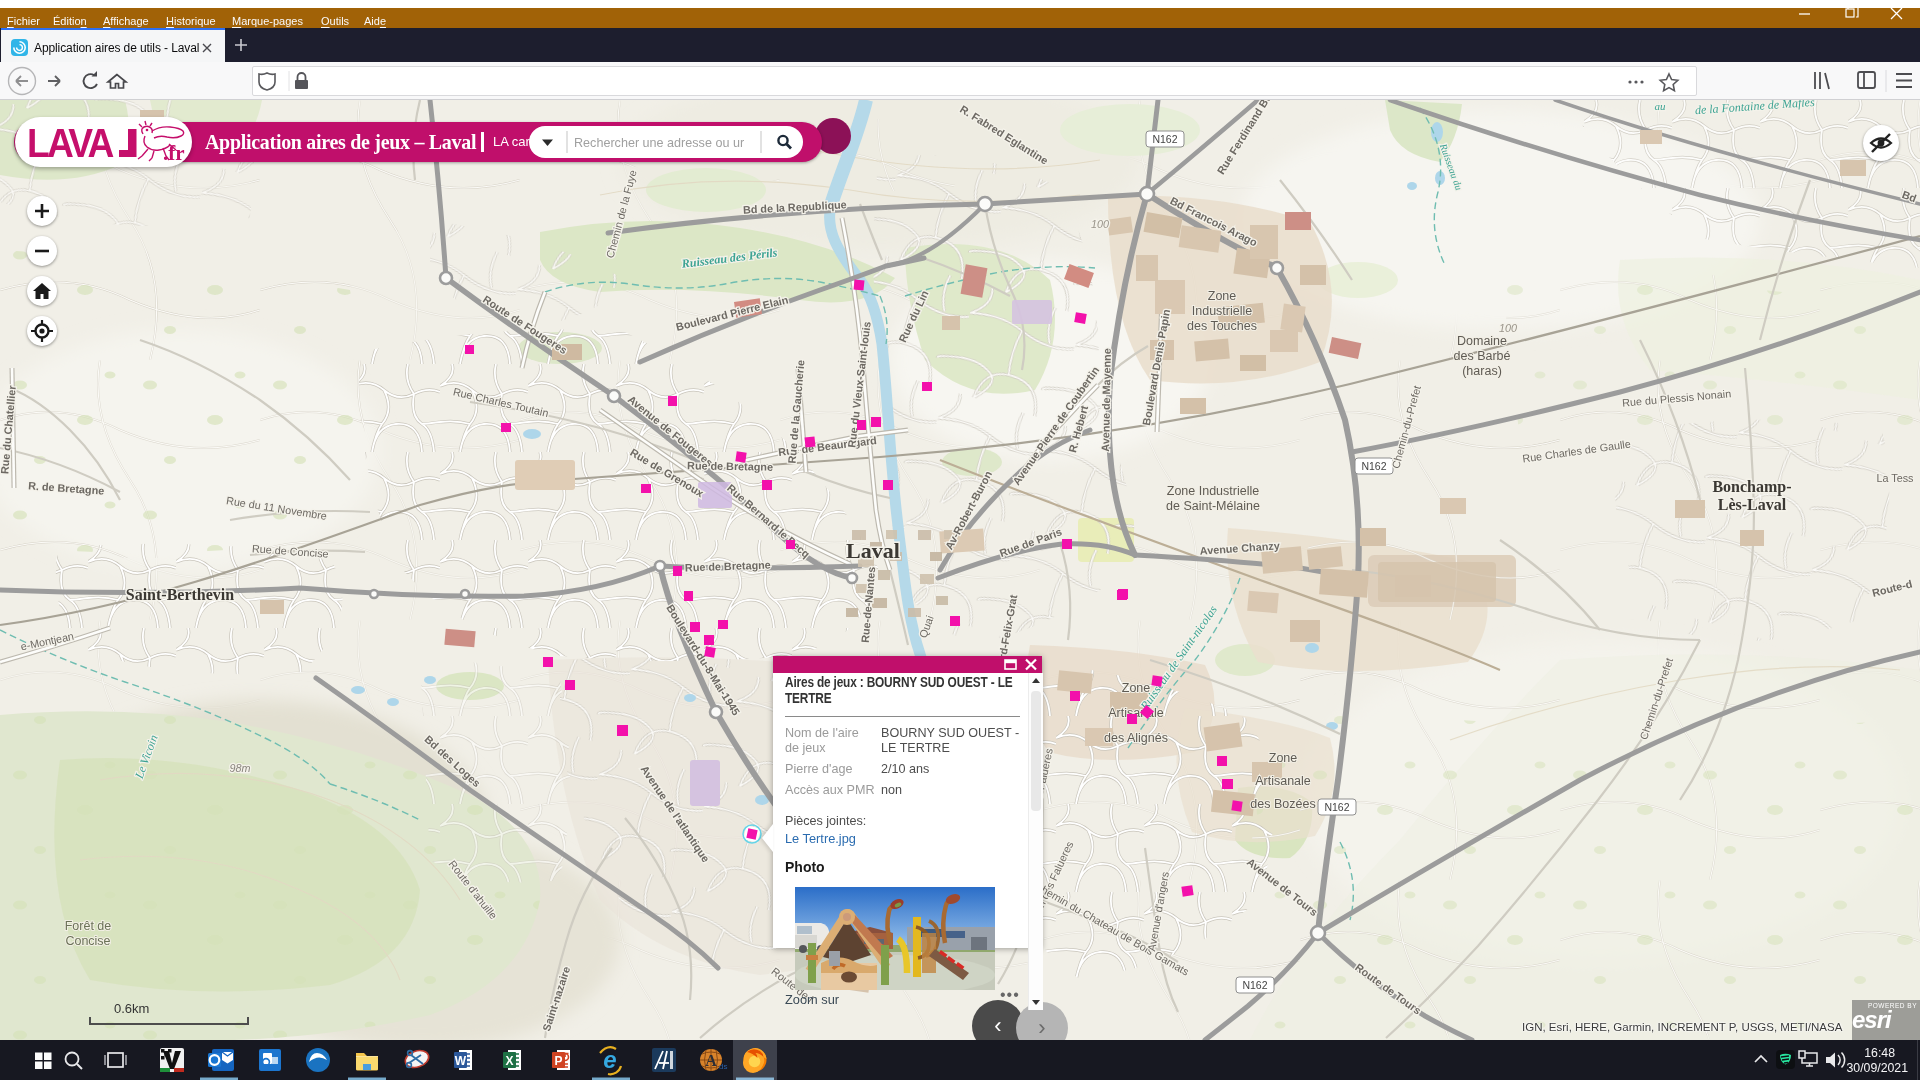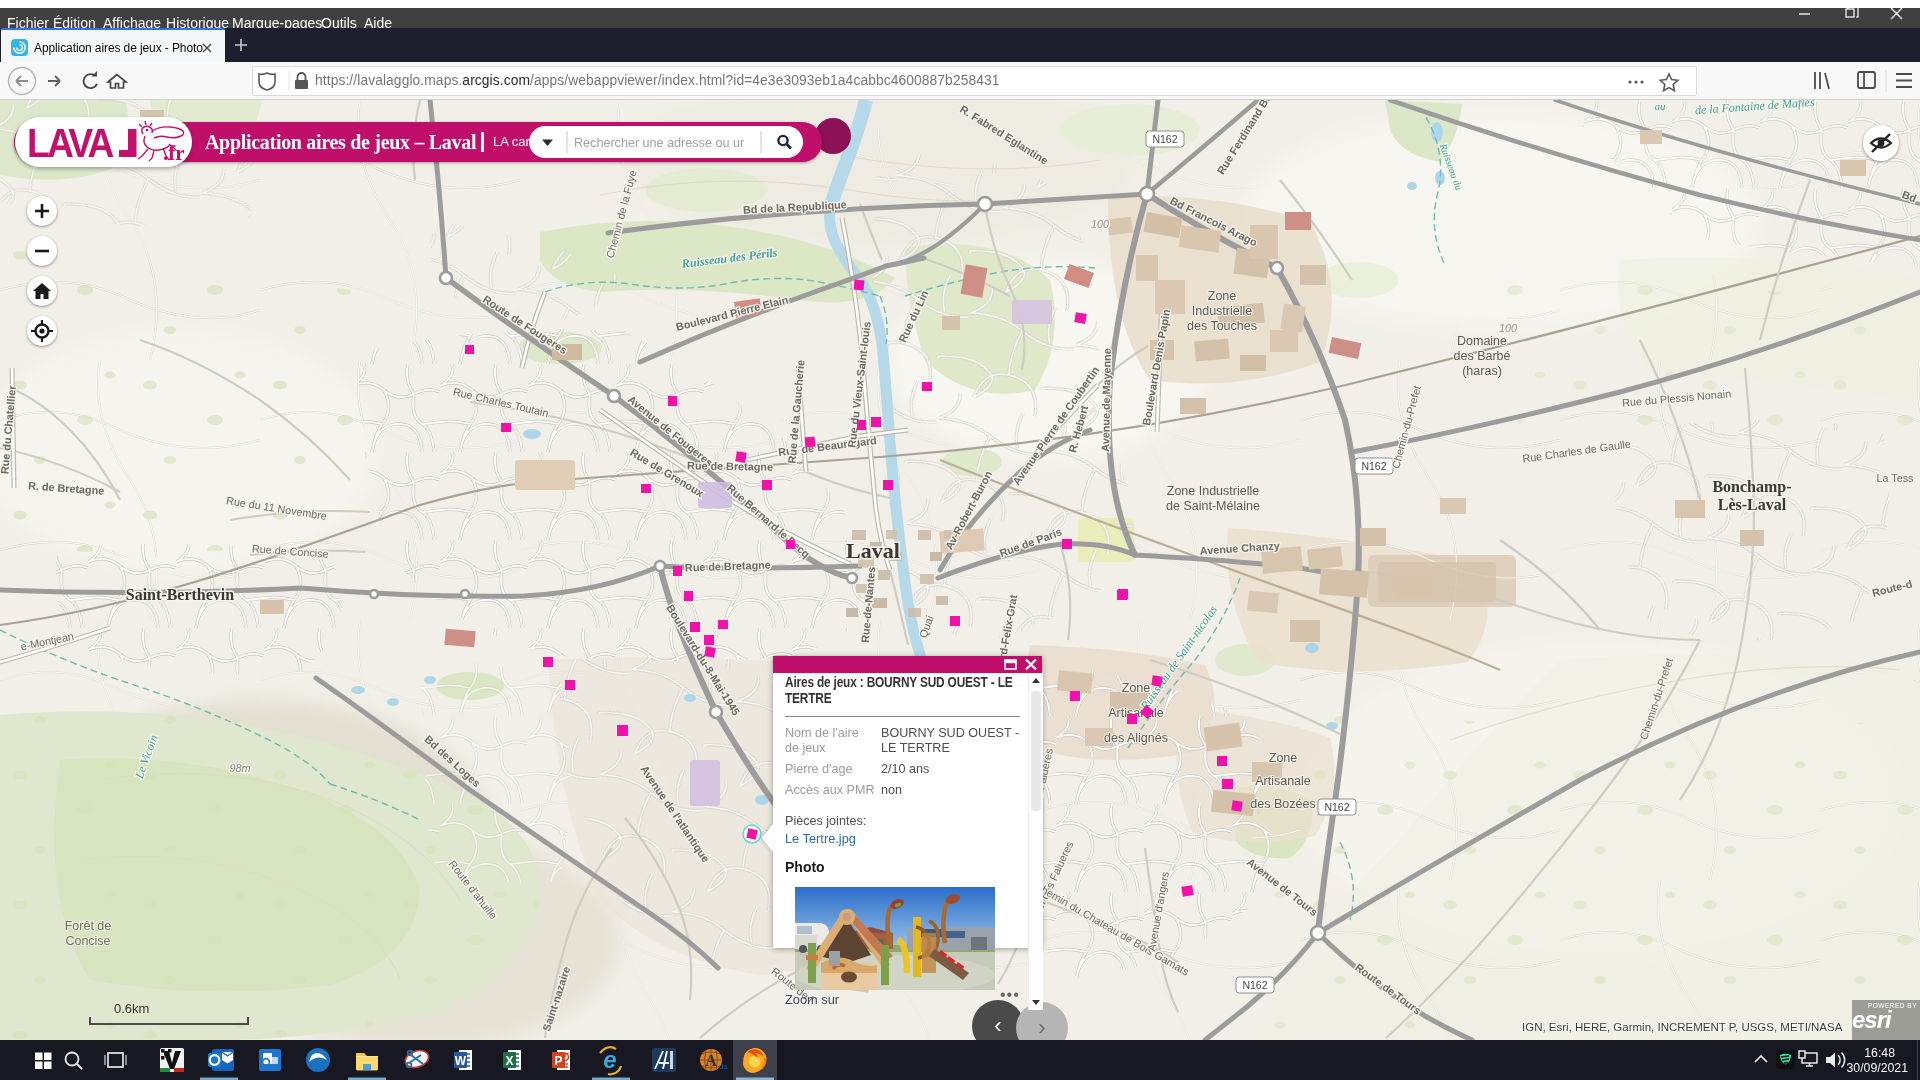--- a/index.html
+++ b/index.html
@@ -1,17 +1,17 @@
 <!DOCTYPE html>
 <html><head>
 <meta charset="utf-8">
 <style>
 *{margin:0;padding:0;box-sizing:border-box}
 html,body{width:1920px;height:1080px;overflow:hidden;background:#fff;font-family:"Liberation Sans",sans-serif}
-#menubar{position:absolute;left:0;top:8px;width:1920px;height:28px;background:#404040;color:#f9f9fa;font-size:14px}
+#menubar{position:absolute;left:0;top:8px;width:1920px;height:28px;background:#a16207;color:#f9f9fa;font-size:11px}
 #menubar span{position:absolute;top:7px}
 #menubar u{text-decoration:underline;text-underline-offset:2px}
 #tabbar{position:absolute;left:0;top:28px;width:1920px;height:34px;background:#1d1e2e}
 #tab{position:absolute;left:1px;top:0;width:224px;height:34px;background:#f5f6f7;border-top:2px solid #2d6ff2}
 #tab .ttl{position:absolute;left:33px;top:11px;font-size:12px;color:#0c0c0d;white-space:nowrap;letter-spacing:-.1px}
 #navbar{position:absolute;left:0;top:62px;width:1920px;height:38px;background:#f8f8f9;border-bottom:1px solid #d0d0d3}
 #urlbar{position:absolute;left:252px;top:66px;width:1445px;height:30px;background:#fff;border:1px solid #d9d9dc;border-radius:2px}
 #urltext{position:absolute;left:62px;top:6px;font-size:13.8px;white-space:nowrap;letter-spacing:.1px}
 #map{position:absolute;left:0;top:100px;width:1920px;height:940px;background:#f2f0e9;overflow:hidden}
 #taskbar{position:absolute;left:0;top:1040px;width:1920px;height:40px;background:#171821}
@@ -58,21 +58,21 @@
   <path d="M50,9 v-2 h10 v10 h-2" fill="none" stroke="#fff" stroke-width="1.2"></path>
   <path d="M93,8 l11,11 M104,8 l-11,11" stroke="#fff" stroke-width="1.3"></path>
 </svg>
 <div id="tabbar">
   <div id="tab">
     <svg width="17" height="17" viewBox="0 0 17 17" style="position:absolute;left:10px;top:9px">
       <rect x="0" y="0" width="17" height="17" rx="4" fill="#30b5e8"></rect>
       <path d="M8.5,2.8 a5.7,5.7 0 1 1 -5.7,5.7" fill="none" stroke="#fff" stroke-width="1.6"></path>
       <path d="M8.5,5.6 a2.9,2.9 0 1 1 -2.9,2.9" fill="none" stroke="#fff" stroke-width="1.4"></path>
     </svg>
-    <span class="ttl">Application aires de jeux - Photo</span>
+    <span class="ttl">Application aires de utils - Laval</span>
     <svg width="10" height="10" viewBox="0 0 10 10" style="position:absolute;left:201px;top:13px">
         <path d="M1,1 L9,9 M9,1 L1,9" stroke="#4a4a4f" stroke-width="1.4"></path>
       </svg>
   </div>
   <svg width="14" height="14" viewBox="0 0 14 14" style="position:absolute;left:234px;top:10px">
       <path d="M7,1 V13 M1,7 H13" stroke="#c9c9cf" stroke-width="1.6"></path>
     </svg>
 </div>
 <div id="navbar">
   <svg width="250" height="38" viewBox="0 0 250 38">
@@ -86,21 +86,20 @@
 </div>
 <div id="urlbar">
   <svg width="56" height="28" viewBox="0 0 56 28">
     <path d="M14,6 q4,2 8,1 v8 q0,6 -8,8 q-8,-2 -8,-8 v-8 q4,1 8,-1 z" fill="none" stroke="#58585c" stroke-width="1.6"></path>
     <line x1="36" y1="4" x2="36" y2="24" stroke="#e2e2e4" stroke-width="1"></line>
     <g transform="translate(42,6)">
         <rect x="0" y="7" width="13" height="9" rx="1" fill="#55555a"></rect>
         <path d="M2.5,7 v-3 a4,4 0 0 1 8,0 v3" fill="none" stroke="#55555a" stroke-width="1.8"></path>
       </g>
   </svg>
-  <span id="urltext"><span style="color:#757575">https://lavalagglo.maps.</span><span style="color:#2a2a2e">arcgis.com</span><span style="color:#757575">/apps/webappviewer/index.html?id=4e3e3093eb1a4cabbc4600887b258431</span></span>
   <svg width="70" height="28" viewBox="0 0 70 28" style="position:absolute;right:4px;top:1px">
     <g fill="#58585c">
         <circle cx="8" cy="14" r="1.6"></circle>
         <circle cx="14" cy="14" r="1.6"></circle>
         <circle cx="20" cy="14" r="1.6"></circle>
       </g>
     <path d="M47,6 l2.6,5.6 6.2,.7 -4.6,4.2 1.2,6.1 -5.4,-3 -5.4,3 1.2,-6.1 -4.6,-4.2 6.2,-.7 z" fill="none" stroke="#58585c" stroke-width="1.6"></path>
   </svg>
 </div>
 <svg id="navright" width="180" height="38" viewBox="0 0 180 38" style="position:absolute;left:1740px;top:62px">

